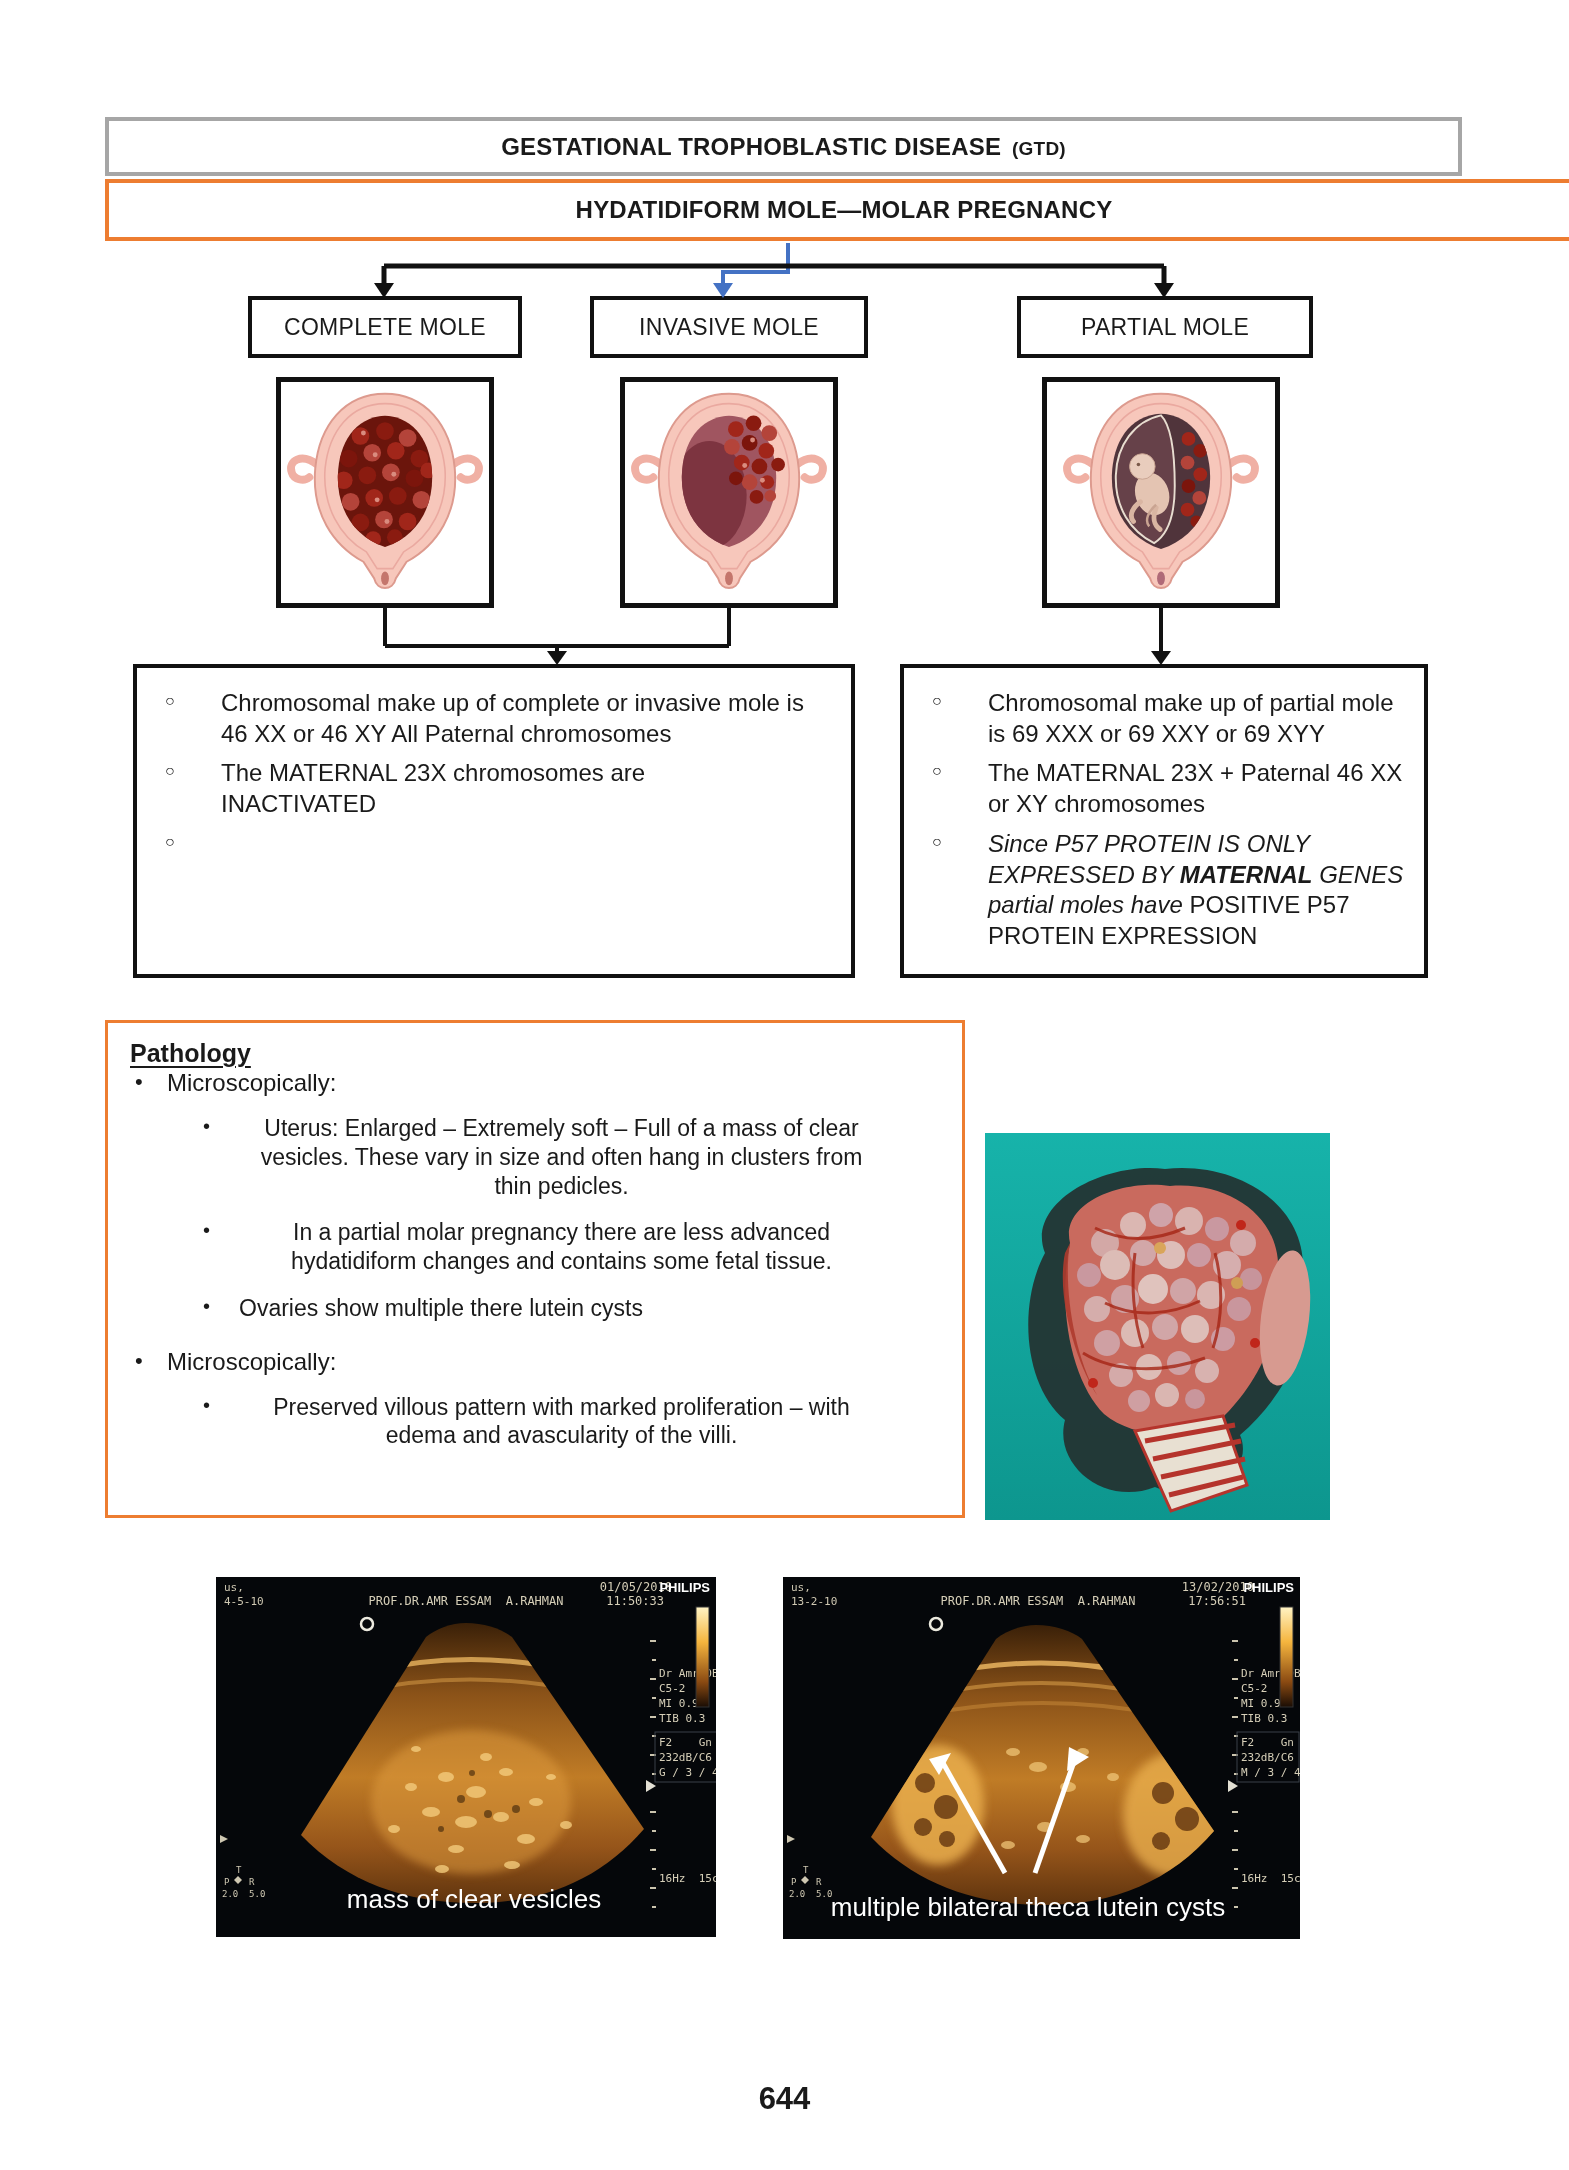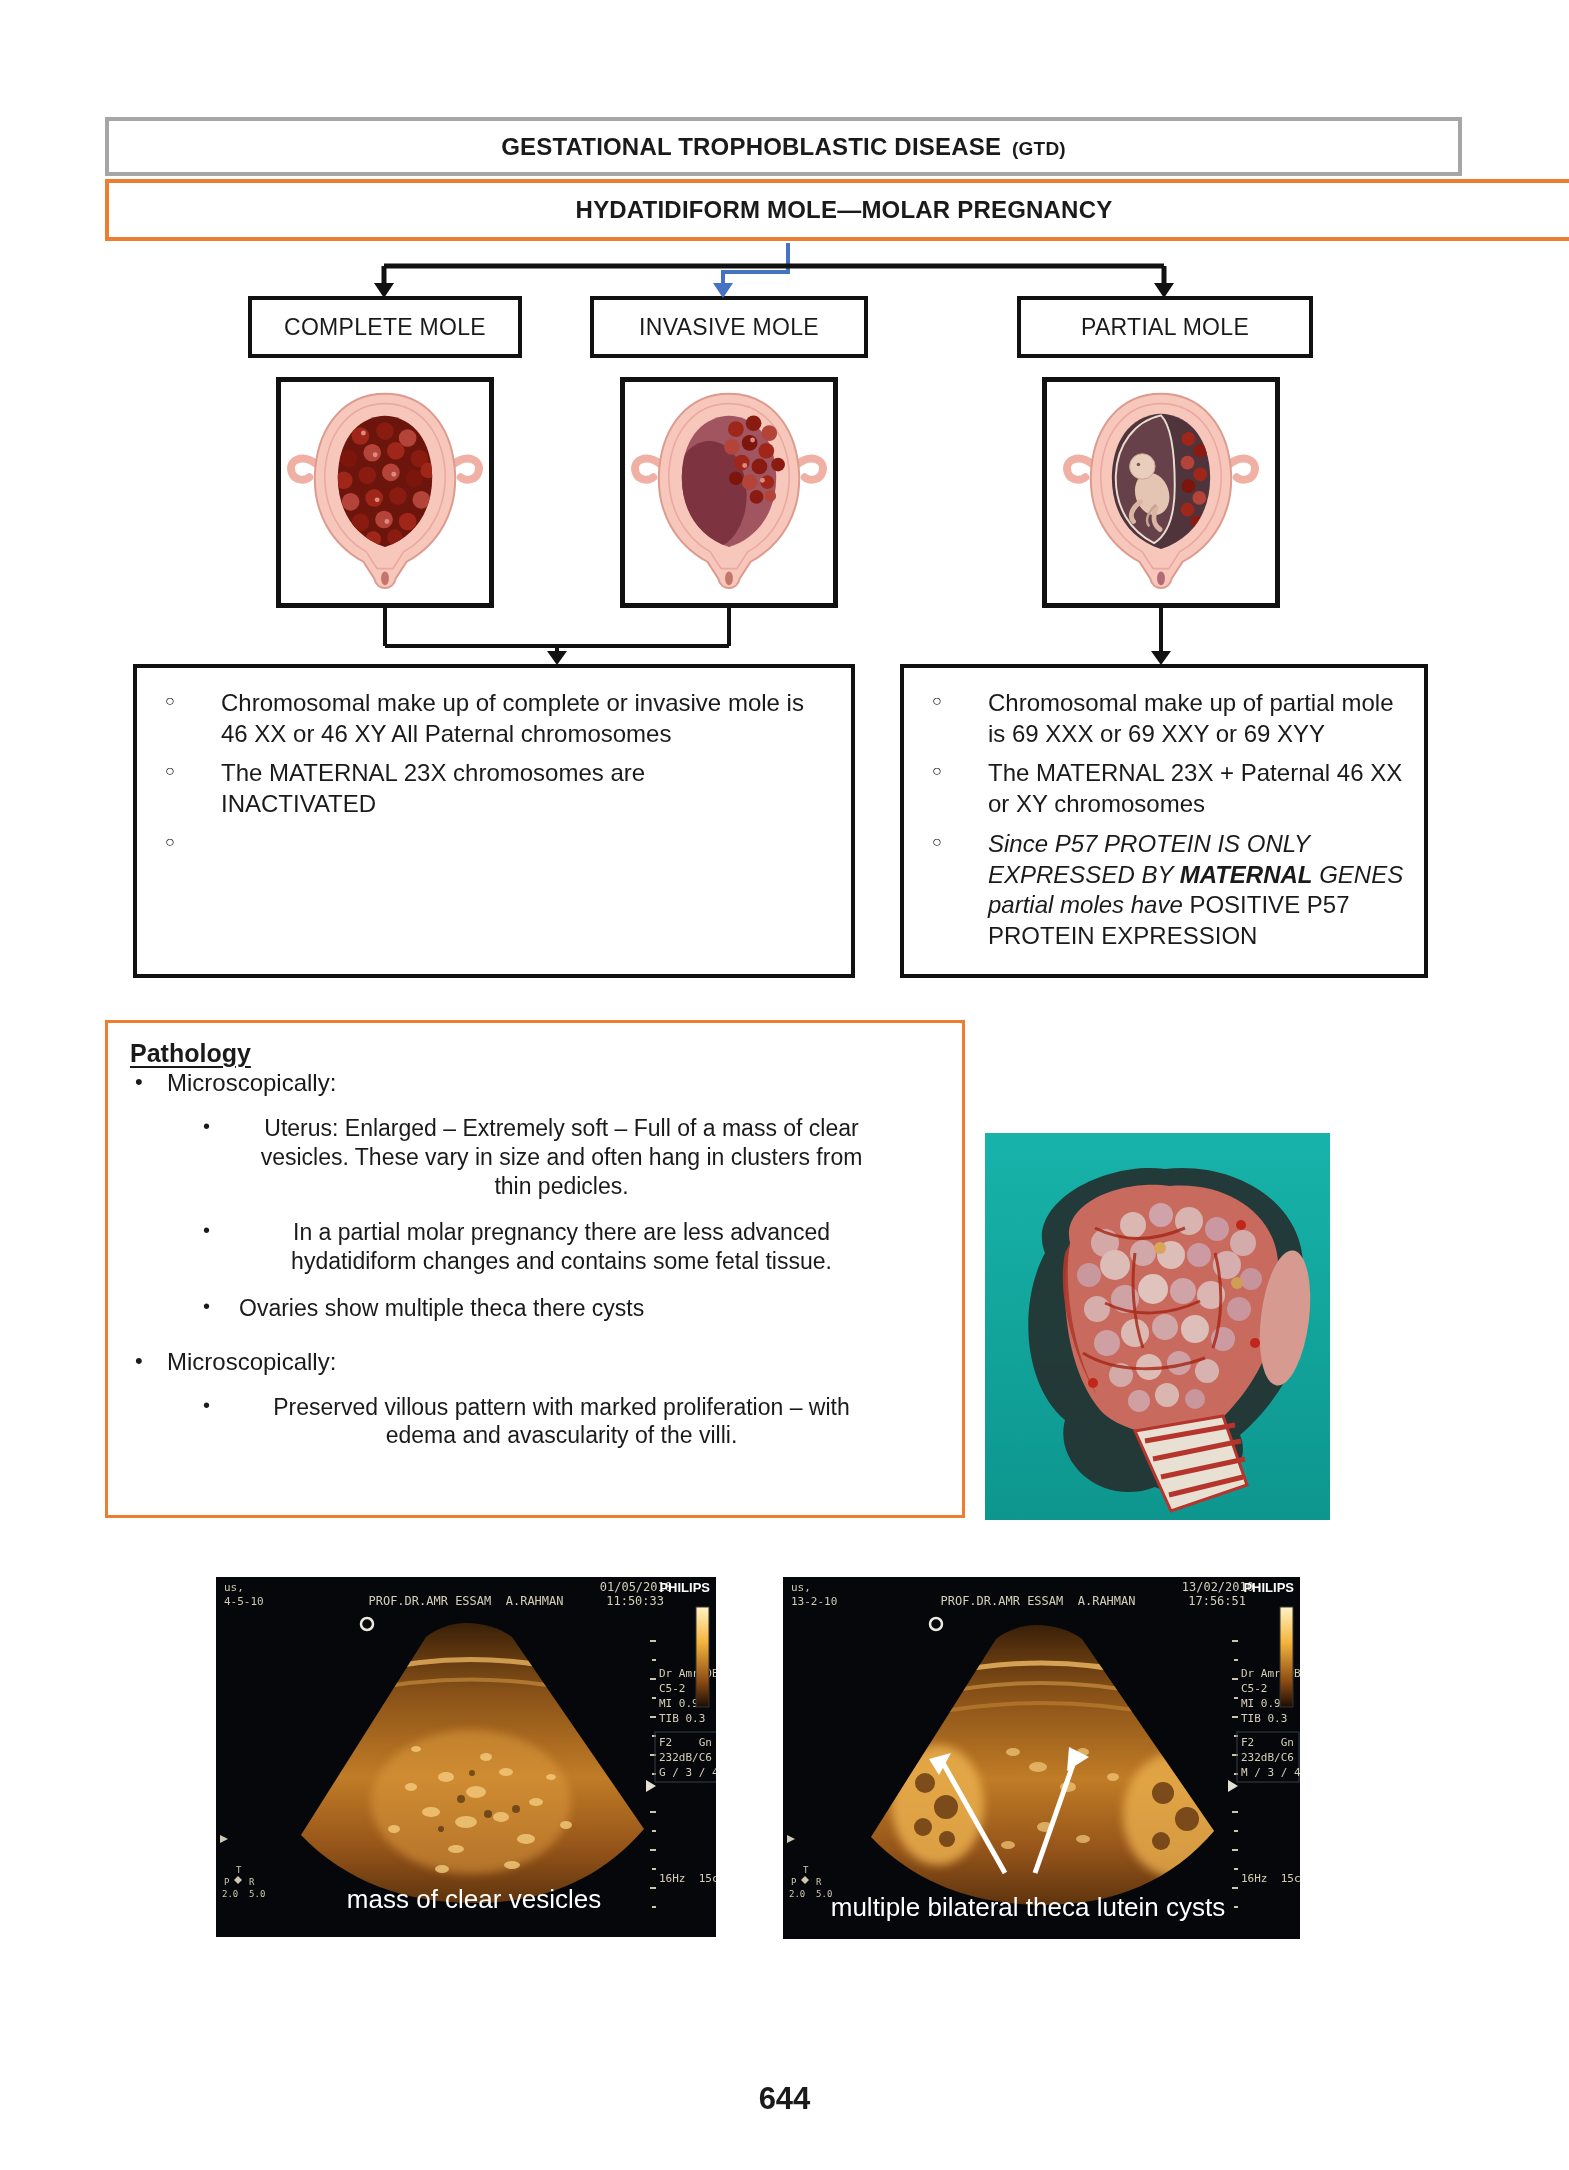--- a/index.html
+++ b/index.html
@@ -241,21 +241,21 @@
     <div class="p2">
         <span class="dot">•</span>
         <span class="p-text">Uterus: Enlarged – Extremely soft – Full of a mass of clear vesicles. These vary in size and often hang in clusters from thin pedicles.</span>
       </div>
     <div class="p2">
         <span class="dot">•</span>
         <span class="p-text">In a partial molar pregnancy there are less advanced hydatidiform changes and contains some fetal tissue.</span>
       </div>
     <div class="p2">
         <span class="dot">•</span>
-        <span class="p-text">Ovaries show multiple theca there cysts</span>
+        <span class="p-text">Ovaries show multiple there lutein cysts</span>
       </div>
     <div class="p1" style="margin-top:24px;">
         <span class="dot">•</span>
         <span>Microscopically:</span>
       </div>
     <div class="p2">
         <span class="dot">•</span>
         <span class="p-text">Preserved villous pattern with marked proliferation – with edema and avascularity of the villi.</span>
       </div>
   </div>

